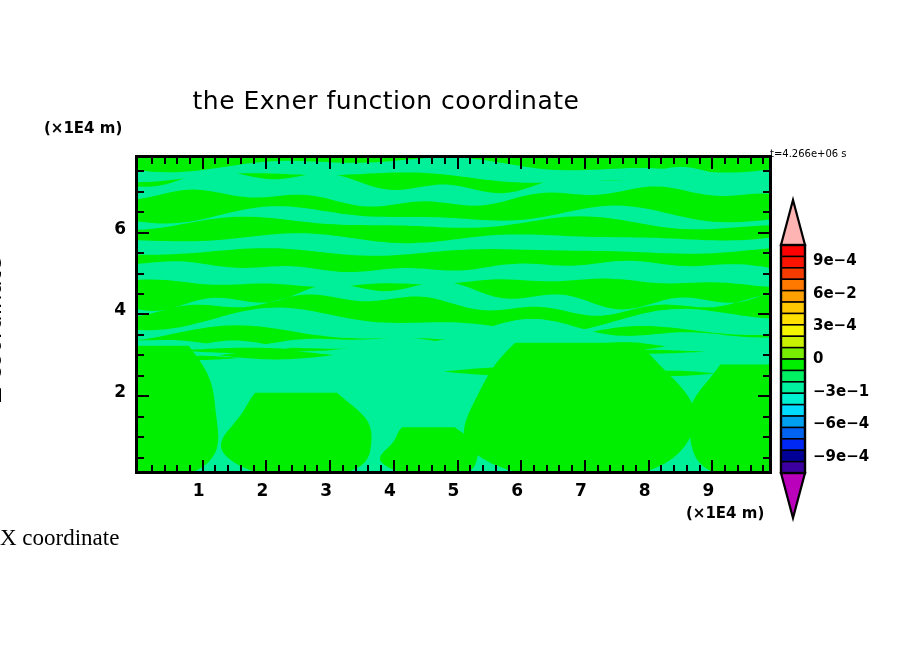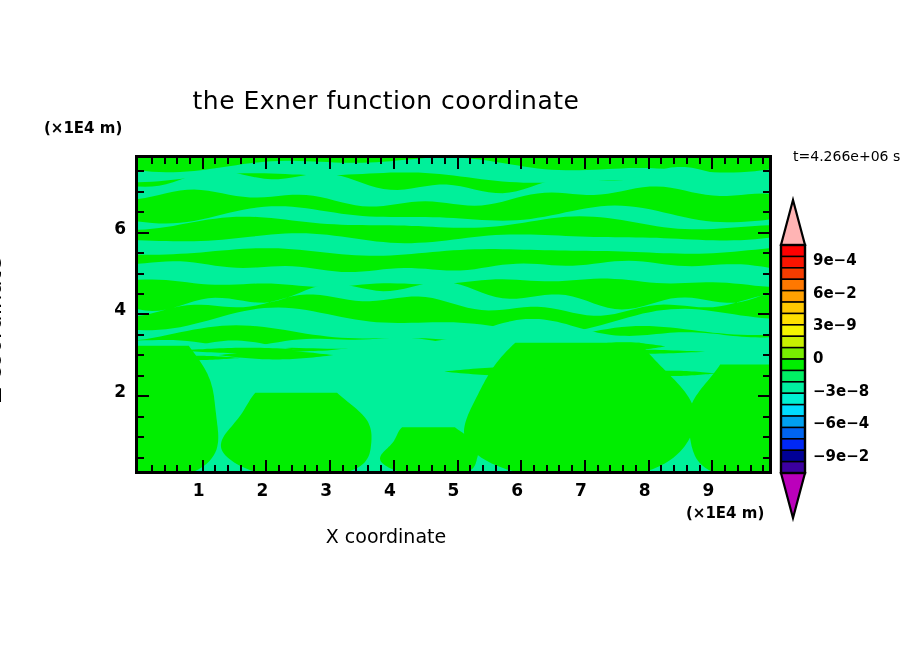--- a/index.html
+++ b/index.html
@@ -43,36 +43,36 @@
     left: 686px;
     top: 504px;
     font-size: 15px;
     font-weight: bold;
     white-space: nowrap;
   }
 
   
   #time-annotation {
     position: absolute;
-    left: 793px;
+    left: 770px;
     top: 148px;
-    font-size: 14px;
+    font-size: 10px;
     white-space: nowrap;
     text-align: center;
   }
 
   
   #x-axis-title {
     position: absolute;
     left: 0;
     top: 525px;
     width: 772px;
-    text-align: center;
-    font-size: 19px;
-    white-space: nowrap;
+    font-size: 23px;
+    white-space: nowrap;
+    font-family: Liberation Serif, serif;
   }
   #z-axis-title {
     position: absolute;
     left: -20px;
     top: 230px;
     width: 200px;
     text-align: center;
     font-size: 23px;
     white-space: nowrap;
     transform: rotate(-90deg);
@@ -385,18 +385,18 @@
       <rect x="0" y="238.80" width="24" height="11.80" fill="#0028f5" stroke="#000" stroke-width="1.6"></rect>
       <rect x="0" y="250.20" width="24" height="11.80" fill="#000096" stroke="#000" stroke-width="1.6"></rect>
       <rect x="0" y="261.60" width="24" height="11.80" fill="#3c00a0" stroke="#000" stroke-width="1.6"></rect>
       <polygon points="0,273 24,273 12,318" fill="#bb00bb" stroke="#000" stroke-width="2.2" stroke-linejoin="miter"></polygon>
       <rect x="0" y="45" width="24" height="228" fill="none" stroke="#000" stroke-width="2.4"></rect>
     </svg>
 </div>
 <div id="colorbar-labels">
     <div class="cbar-label" style="top: 261.3px;">9e−4</div>
     <div class="cbar-label" style="top: 293.9px;">6e−2</div>
-    <div class="cbar-label" style="top: 326.4px;">3e−9</div>
+    <div class="cbar-label" style="top: 326.4px;">3e−4</div>
     <div class="cbar-label" style="top: 359px;">0</div>
-    <div class="cbar-label" style="top: 391.6px;">−3e−8</div>
+    <div class="cbar-label" style="top: 391.6px;">−3e−1</div>
     <div class="cbar-label" style="top: 424.1px;">−6e−4</div>
-    <div class="cbar-label" style="top: 456.7px;">−9e−2</div>
+    <div class="cbar-label" style="top: 456.7px;">−9e−4</div>
   </div>
 
 </body></html>

